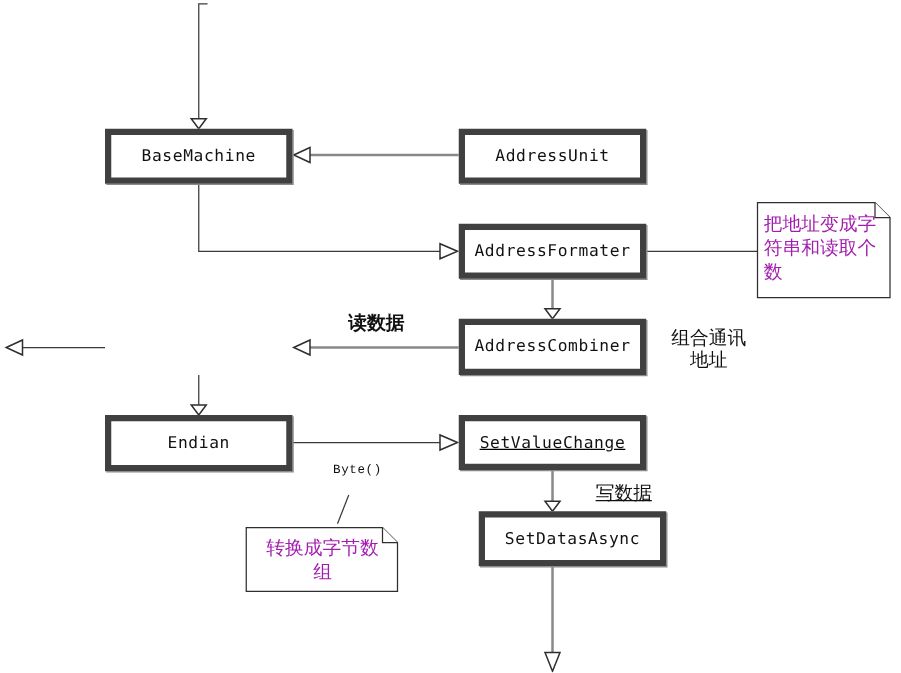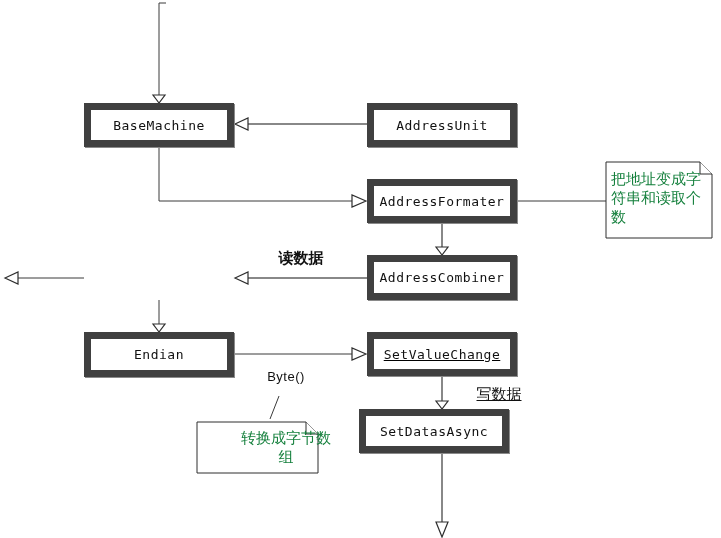--- a/index.html
+++ b/index.html
@@ -7,49 +7,49 @@
     position:relative;width:721px;height:538px;background:#ffffff;overflow:hidden;
     font-family:"DejaVu Sans",sans-serif;
   }
   #wires{position:absolute;left:0;top:0;width:721px;height:538px;}
   .ln-k{stroke:#3a3a3a;stroke-width:1;fill:none;}
   .ln-g{stroke:#888888;stroke-width:2;fill:none;}
   .arrowhead{fill:#ffffff;stroke:#2e2e2e;stroke-width:1.2;}
   .note-shape{fill:#ffffff;stroke:#2e2e2e;stroke-width:1;}
   .node{
     position:absolute;width:150px;height:44px;background:#ffffff;
-    border:7px solid #404040;box-shadow:1px 1px 0 #8a8a8a;
+    border:5px solid #404040;box-shadow:1px 1px 0 #8a8a8a;
     display:flex;align-items:center;justify-content:center;box-sizing:border-box;
   }
   .node-label{
     font-family:"DejaVu Sans Mono","Liberation Mono",monospace;
     font-size:13px;letter-spacing:.5px;color:#111;white-space:nowrap;
   }
   .edge-label{
     position:absolute;font-size:15px;color:#111;text-align:center;
     line-height:18px;font-family:"DejaVu Sans",sans-serif;
   }
   .mono-label{
-    font-family:Liberation Sans, sans-serif;
-    font-size:13px;letter-spacing:.5px;line-height:16px;
+    font-family:Liberation Mono, monospace;
+    font-size:10px;letter-spacing:.5px;line-height:16px;
   }
   .note-text{
-    position:absolute;font-size:15px;color:#15803d;line-height:19px;
+    position:absolute;font-size:15px;color:#a21caf;line-height:19px;
     word-break:break-all;
   }
   #note1-text{left:611px;top:170px;width:94px;text-align:left;}
-  #note2-text{left:212px;top:429px;width:92px;text-align:center;margin-left:28px;}
+  #note2-text{left:212px;top:429px;width:92px;text-align:center;}
   #node-basemachine{left:84px;top:103px;}
   #node-addressunit{left:367px;top:103px;}
   #node-addressformater{left:367px;top:179px;}
   #node-getdatasasync{left:84px;top:255px;height:45px;}
   #node-addresscombiner{left:367px;top:255px;height:45px;}
   #node-endian{left:84px;top:332px;height:45px;}
   #node-setvaluechange{left:367px;top:332px;text-decoration:underline;}
-  #node-setdatasasync{left:359px;top:409px;text-align:right;}
+  #node-setdatasasync{left:383px;top:409px;text-align:right;}
   #label-read-data{left:265px;top:249px;width:72px;font-weight:bold;}
   #label-combine-address{left:536px;top:261px;width:62px;}
   #label-write-data{left:463px;top:385px;width:72px;text-decoration:underline;}
   #label-byte{left:254px;top:369px;width:64px;}
 </style>
 </head>
 <body>
 
 <div id="canvas">
 
@@ -142,16 +142,17 @@
     <span class="node-label">SetValueChange</span>
   </div>
   <div class="node" id="node-setdatasasync">
     <span class="node-label">SetDatasAsync</span>
   </div>
 
   <div class="note-text" id="note1-text">把地址变成字符串和读取个数</div>
   <div class="note-text" id="note2-text">转换成字节数组</div>
 
   <div class="edge-label" id="label-read-data">读数据</div>
+  <div class="edge-label" id="label-combine-address">组合通讯地址</div>
   <div class="edge-label" id="label-write-data">写数据</div>
   <div class="edge-label mono-label" id="label-byte">Byte()</div>
 
 </div>
 
 </body></html>

